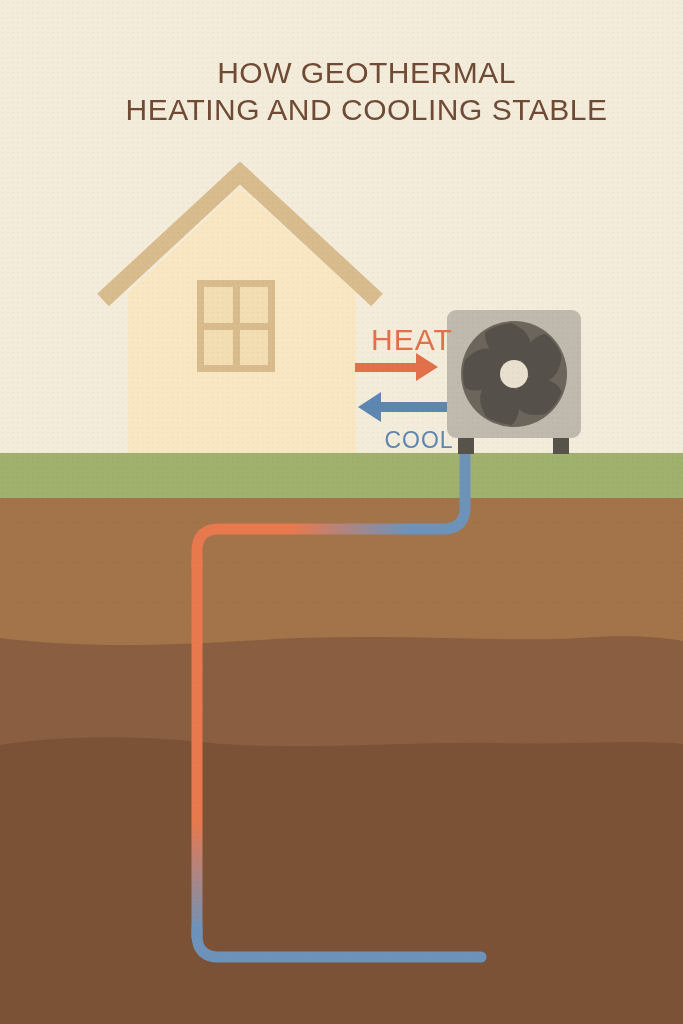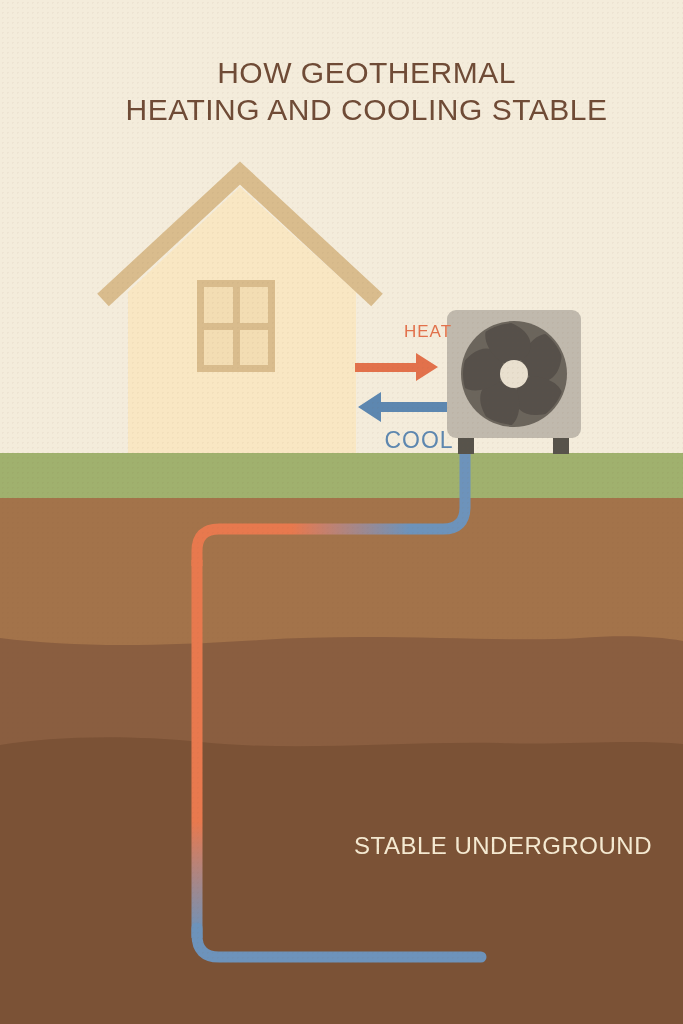--- a/index.html
+++ b/index.html
@@ -13,21 +13,21 @@
     background-image:radial-gradient(#7a5236 1px,transparent 1px);
     background-size:5px 5px;
   }
   svg.scene{position:absolute;inset:0;display:block;}
   .label{position:absolute;font-weight:normal;text-align:center;line-height:1.2;padding-left:25px;}
   .title{
     left:0;top:54px;width:683px;
     font-size:30px;line-height:37px;letter-spacing:.5px;
     color:var(--title-brown,#6f4b36);
   }
-  .heat-label{left:343px;top:322px;width:120px;font-size:17px;letter-spacing:1px;color:var(--heat-orange,#e2714b);}
+  .heat-label{left:327px;top:322px;width:120px;font-size:30px;letter-spacing:1px;color:var(--heat-orange,#e2714b);}
   .cool-label{left:334px;top:427px;width:120px;font-size:23px;letter-spacing:1px;color:var(--cool-blue,#5d87b0);}
   .energy-flow-label{left:252px;top:579px;width:220px;font-size:23px;letter-spacing:.5px;color:var(--label-cream,#f5ead2);}
   .stable-label{left:298px;top:831px;width:360px;font-size:24px;line-height:29px;letter-spacing:.5px;color:var(--label-cream,#f5ead2);}
 </style>
 </head>
 <body>
 
 <div class="stage">
 
   <svg class="scene" width="683" height="1024" viewBox="0 0 683 1024">
@@ -97,16 +97,15 @@
 
   <div class="label title">
     <div>HOW GEOTHERMAL</div>
     <div>HEATING AND COOLING STABLE</div>
   </div>
 
   <div class="label heat-label">HEAT</div>
   <div class="label cool-label">COOL</div>
 
   <div class="label stable-label">
-    <div>STABLE UNDERGROUND</div>
   </div>
 
 </div>
 
 </body></html>

